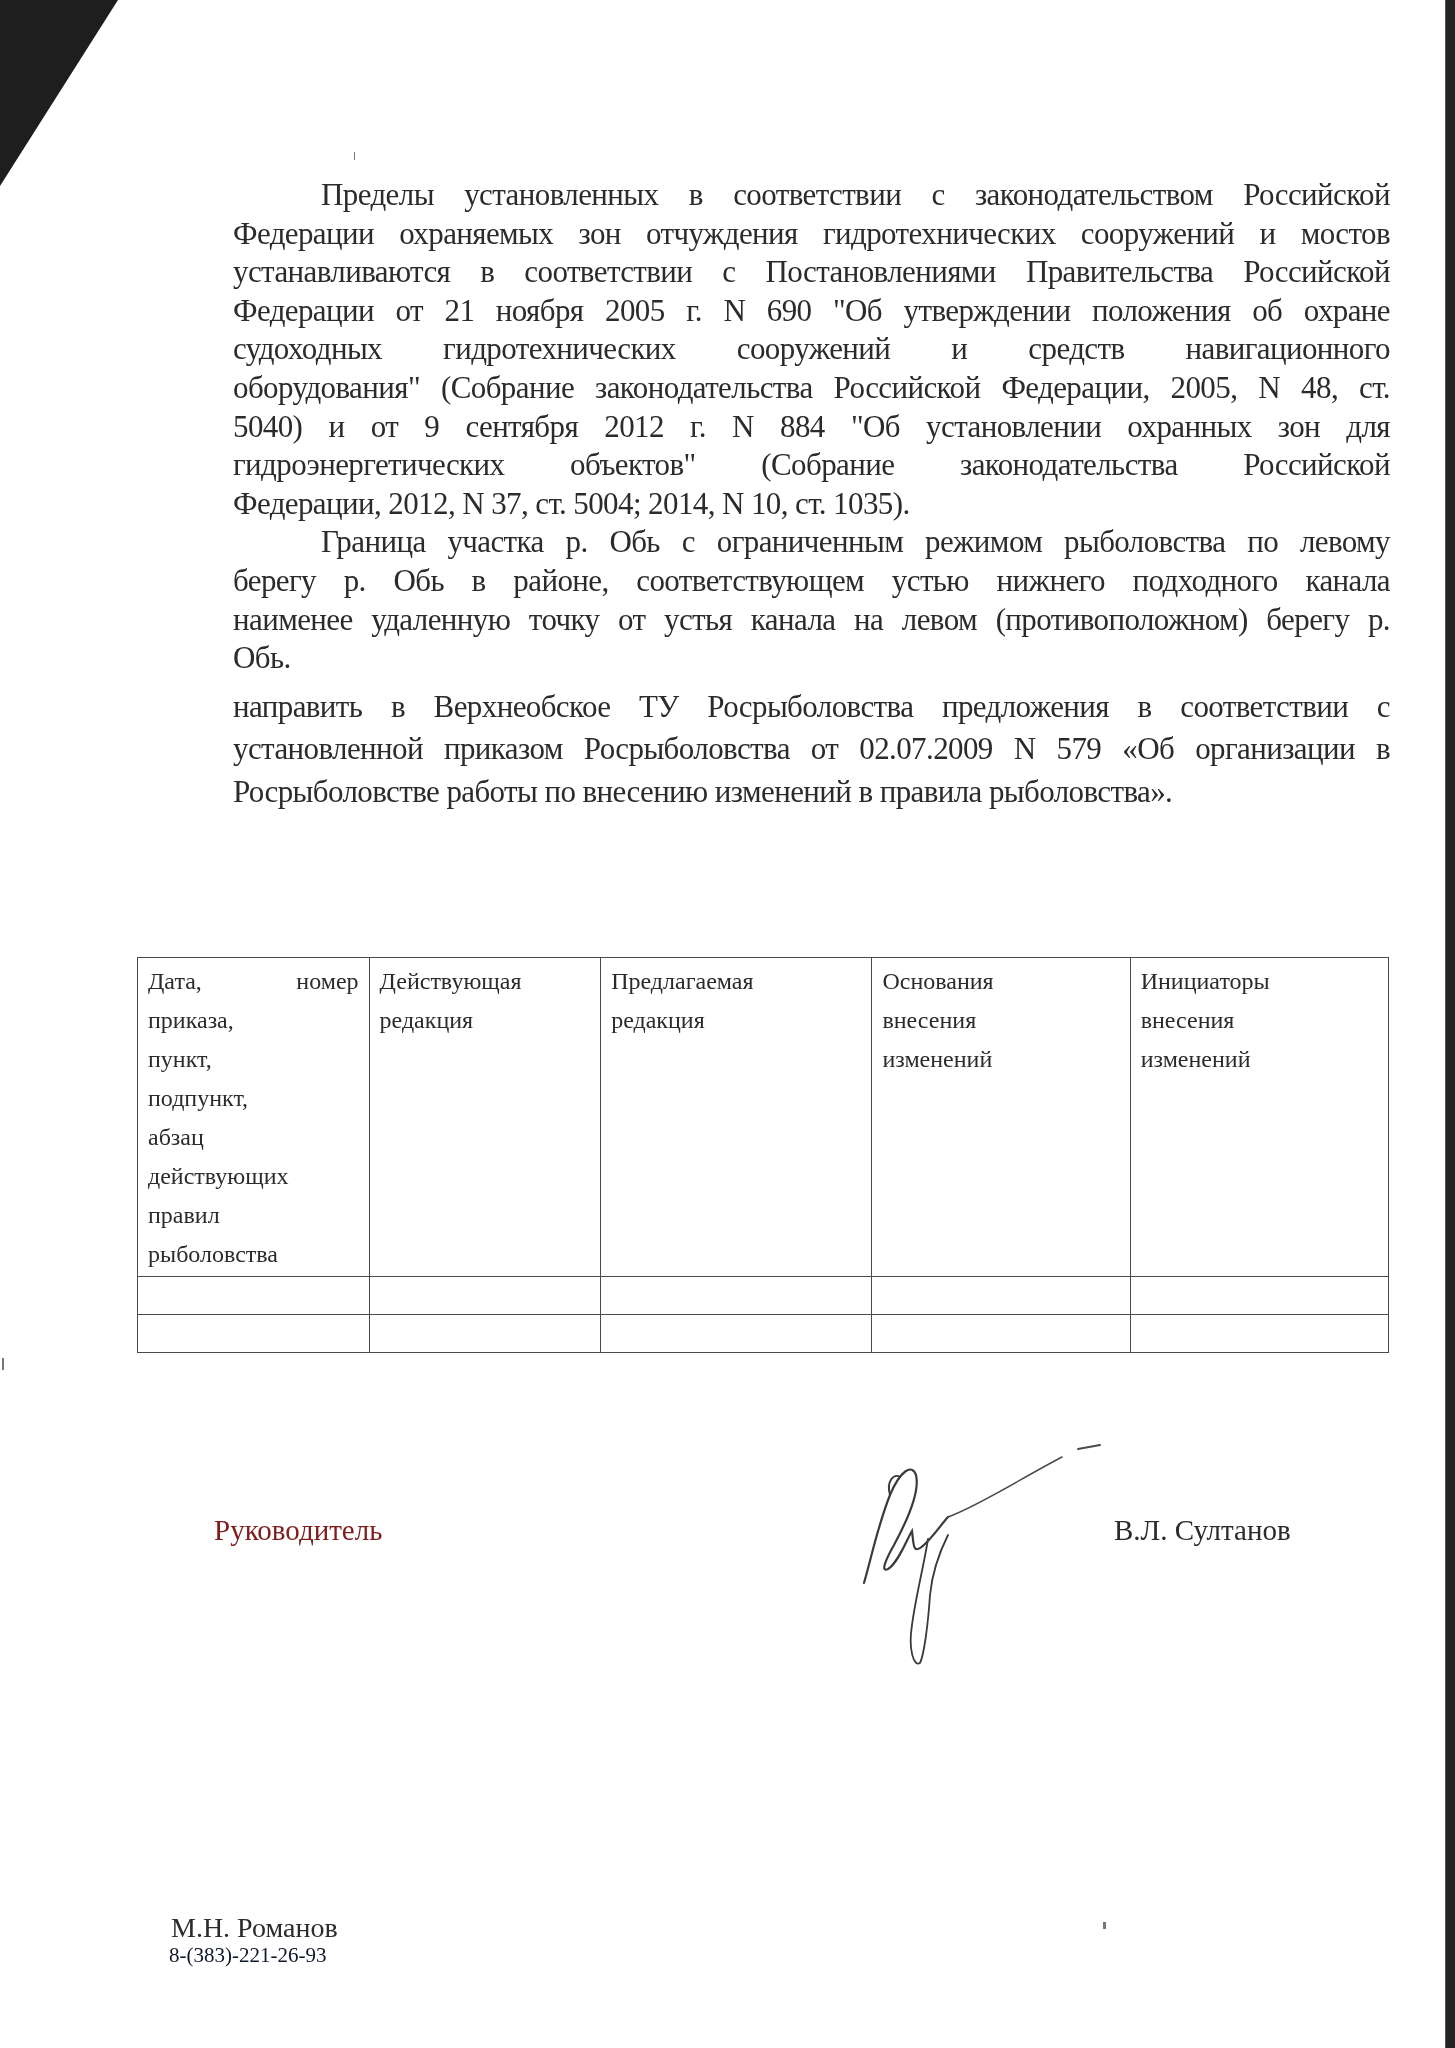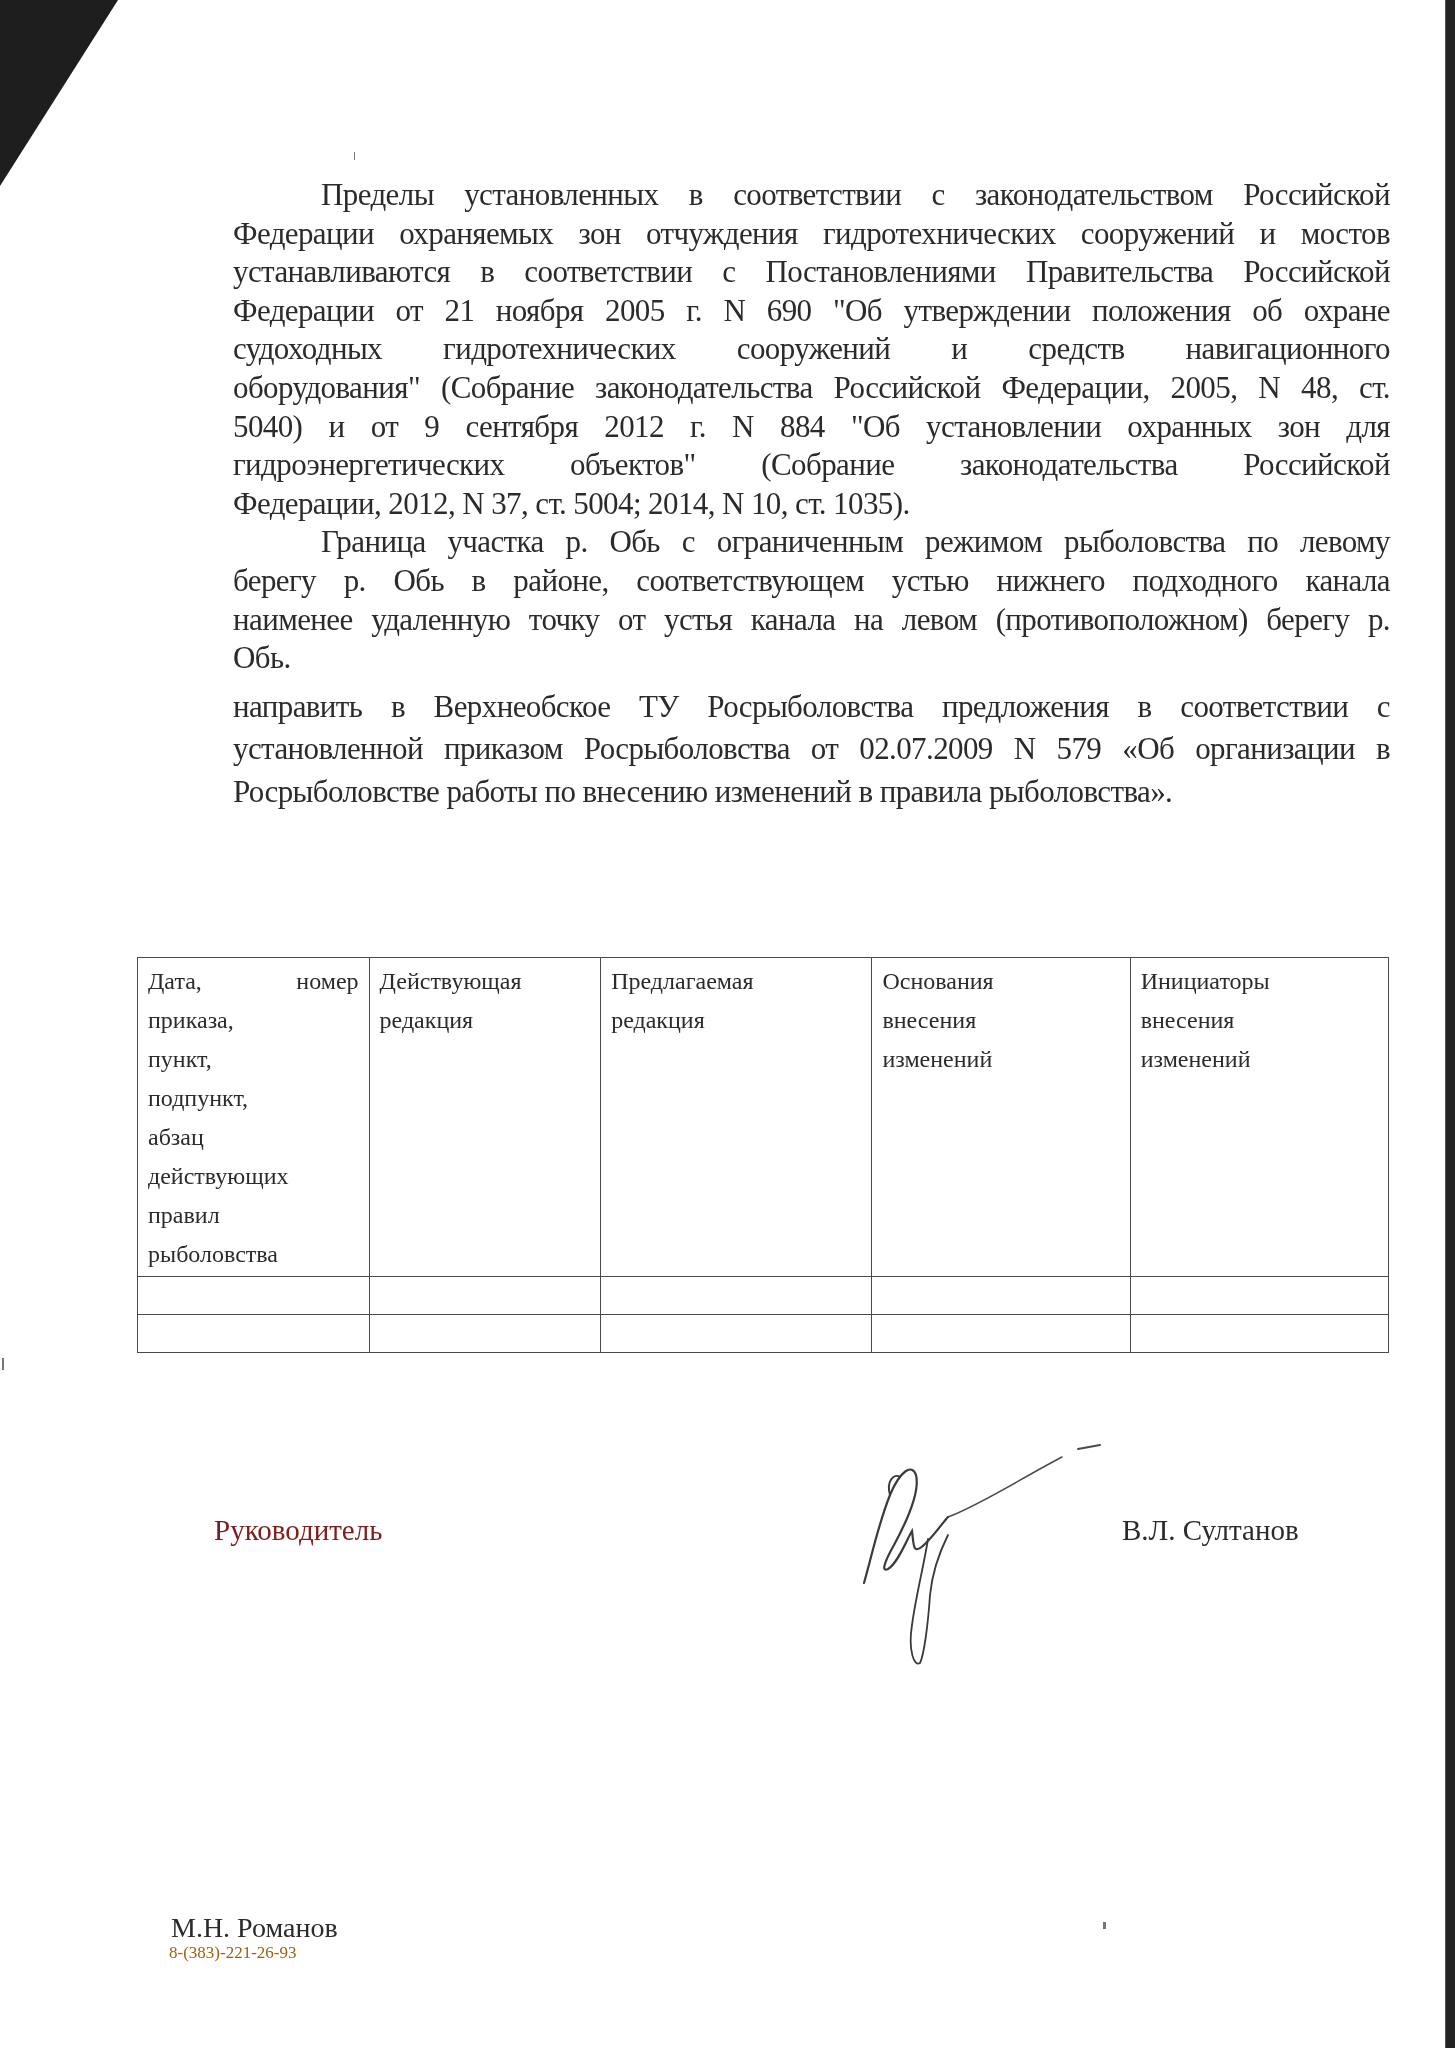--- a/index.html
+++ b/index.html
@@ -108,21 +108,20 @@
       font-size: 29px;
       color: #7f1d1d;
     }
     .sig-name {
       position: absolute;
       left: 1114px;
       top: 1514px;
       font-family: "Liberation Serif", serif;
       font-size: 29px;
       color: #2b2b2b;
-      margin-left: 8px;
     }
     .signature {
       position: absolute;
       left: 850px;
       top: 1435px;
       width: 260px;
       height: 240px;
     }
 
     
@@ -132,22 +131,22 @@
       top: 1912px;
       font-family: "Liberation Serif", serif;
       font-size: 28px;
       color: #2b2b2b;
     }
     .executor-phone {
       position: absolute;
       left: 169px;
       top: 1943px;
       font-family: "Liberation Serif", serif;
-      font-size: 17px;
-      color: #a16207;
+      font-size: 21px;
+      color: #0f172a;
     }
   </style>
 </head>
 <body>
 
 <div class="scan-corner"></div>
 <div class="scan-right-band"></div>
 <div class="speck" style="left:354px;top:152px;width:1px;height:8px;"></div>
 <div class="speck" style="left:1103px;top:1922px;width:3px;height:7px;"></div>
 <div class="speck" style="left:2px;top:1358px;width:2px;height:12px;"></div>

